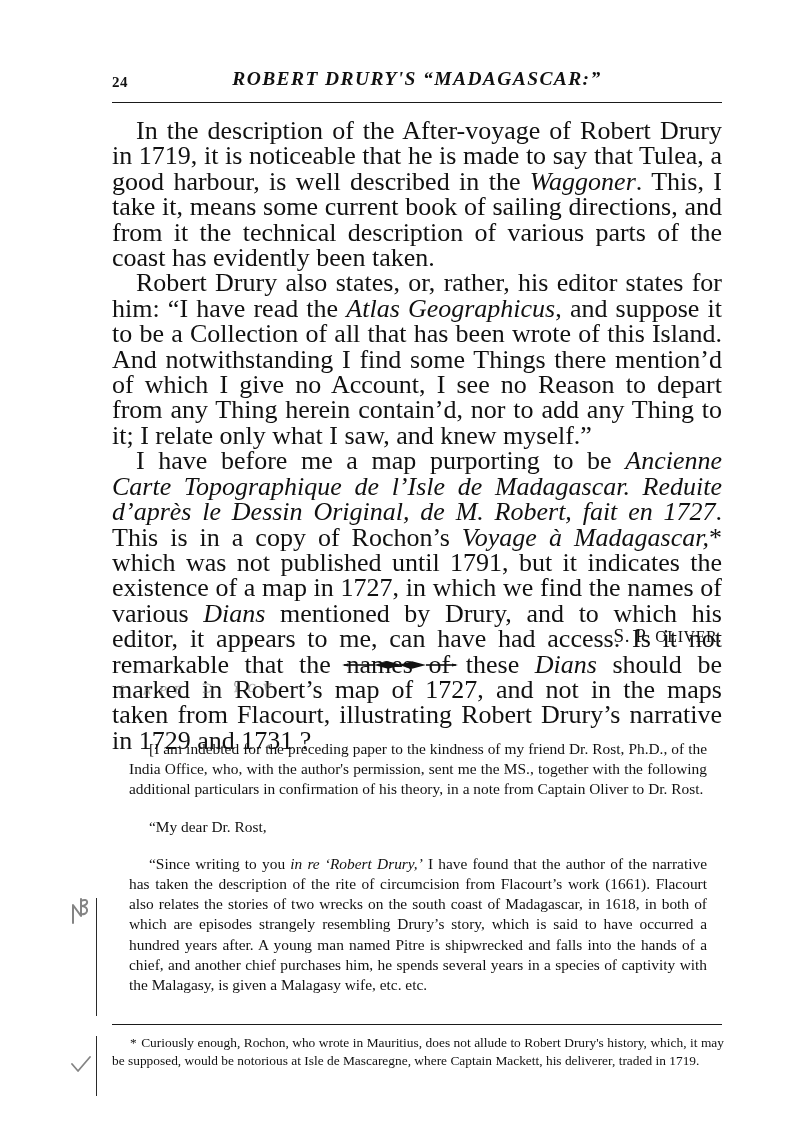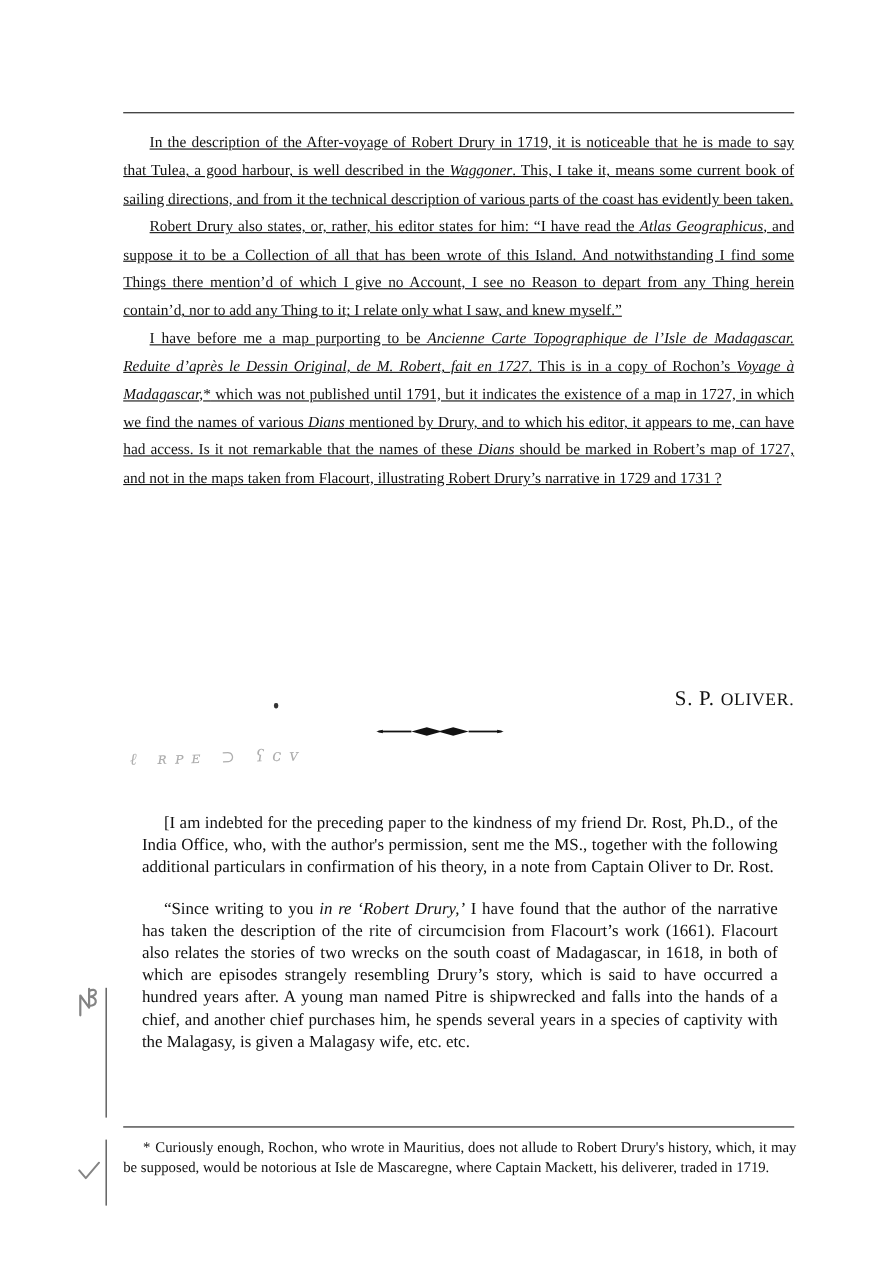--- a/index.html
+++ b/index.html
@@ -62,26 +62,25 @@
 
   
   .body-col {
     position: absolute;
     left: 112px;
     top: 118px;
     width: 610px;
   }
   .body-col p {
     margin: 0;
-    font-size: 14px;
+    font-size: 26px;
     line-height: 25.4px;
     text-align: justify;
     text-indent: 24px;
     hyphens: none;
-    text-decoration: underline;
   }
   .it { font-style: italic; }
 
   
   .signature {
     position: absolute;
     left: 112px;
     top: 625px;
     width: 610px;
     text-align: right;
@@ -202,20 +201,24 @@
     text-indent: 18px;
     hyphens: none;
   }
   .fn-star { letter-spacing: 1px; }
 </style>
 </head>
 <body>
 
 <div class="page">
 
+  <div class="runhead">
+    <span class="folio">24</span>
+    <span class="runhead-title">ROBERT  DRURY'S  “MADAGASCAR:”</span>
+  </div>
   <div class="head-rule"></div>
 
   <div class="body-col">
 
     <p><span>In the description of the After-voyage of Robert Drury in 1719, it is noticeable that he is made to say that Tulea, a good harbour, is well described in the </span><span class="it">Waggoner</span><span>. This, I take it, means some current book of sailing directions, and from it the technical description of various parts of the coast has evidently been taken.</span></p>
 
     <p><span>Robert Drury also states, or, rather, his editor states for him: “I have read the </span><span class="it">Atlas Geographicus</span><span>, and suppose it to be a Collection of all that has been wrote of this Island.  And notwithstanding I find some Things there mention’d of which I give no Account, I see no Reason to depart from any Thing herein contain’d, nor to add any Thing to it; I relate only what I saw, and knew myself.”</span></p>
 
     <p><span>I have before me a map purporting to be </span><span class="it">Ancienne Carte Topographique de l’Isle de Madagascar.  Reduite d’après le Dessin Original, de M. Robert, fait en </span><span class="it">1727</span><span>.  This is in a copy of Rochon’s </span><span class="it">Voyage à Madagascar,</span><span>*</span><span> which was not published until 1791, but it indicates the existence of a map in 1727, in which we find the names of various </span><span class="it">Dians</span><span> mentioned by Drury, and to which his editor, it appears to me, can have had access. Is it not remarkable that the names of these </span><span class="it">Dians</span><span> should be marked in Robert’s map of 1727, and not in the maps taken from Flacourt, illustrating Robert Drury’s narrative in 1729 and 1731 ?</span></p>
 
@@ -235,20 +238,21 @@
         <rect x="84" y="7.2" width="30" height="1.6"></rect>
         <polygon points="116,8 110,6.4 110,9.6"></polygon>
       </g>
     </svg>
   </div>
 
   <div class="pencil pencil-top">ℓ ʀᴘᴇ   ⊃    ʕᴄᴠ</div>
 
   <div class="note-col">
     <p class="bracketed">[I am indebted for the preceding paper to the kindness of my friend Dr. Rost, Ph.D., of the India Office, who, with the author's permission, sent me the MS., together with the following additional particulars in confirmation of his theory, in a note from Captain Oliver to Dr. Rost.</p>
+    <p>“My dear Dr. Rost,</p>
     <p><span>“Since writing to you </span><span class="it">in re ‘Robert Drury,’</span><span> I have found that the author of the narrative has taken the description of the rite of circumcision from Flacourt’s work (1661).  Flacourt also relates the stories of two wrecks on the south coast of Madagascar, in 1618, in both of which are episodes strangely resembling Drury’s story, which is said to have occurred a hundred years after.  A young man named Pitre is shipwrecked and falls into the hands of a chief, and another chief purchases him, he spends several years in a species of captivity with the Malagasy, is given a Malagasy wife, etc. etc.</span></p>
   </div>
 
   <div class="margin-bar margin-bar-upper"></div>
   <svg class="pencil pencil-nb" width="26" height="34" viewBox="0 0 26 34" aria-hidden="true">
     <g fill="none" stroke="#555" stroke-width="2" stroke-linecap="round" stroke-linejoin="round">
       <path d="M5 30 L5 12 L13 23 L13 6"></path>
       <path d="M13 8 C20 4, 22 12, 14 13 C22 14, 20 23, 12 21"></path>
     </g>
   </svg>

